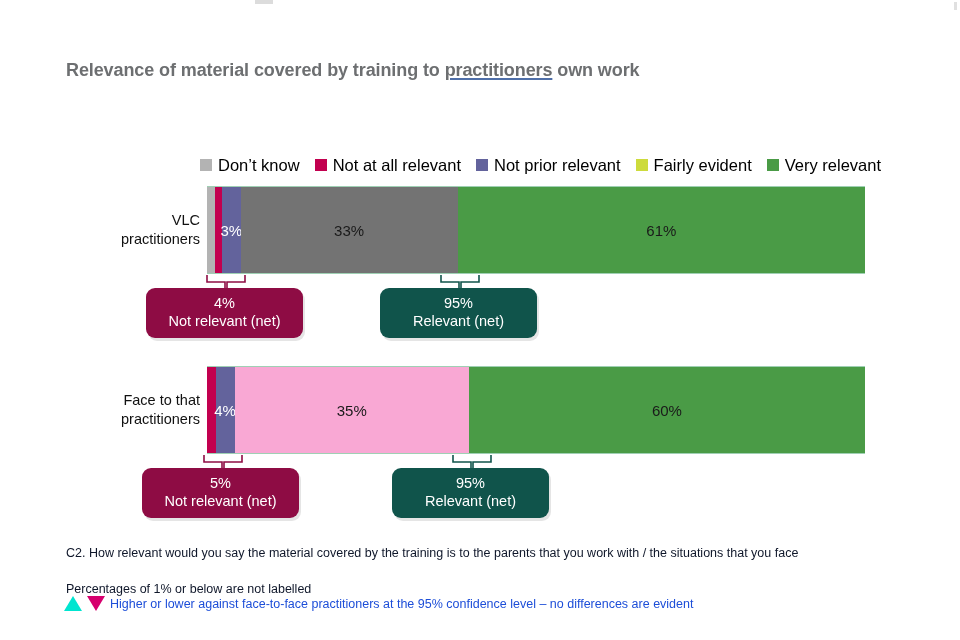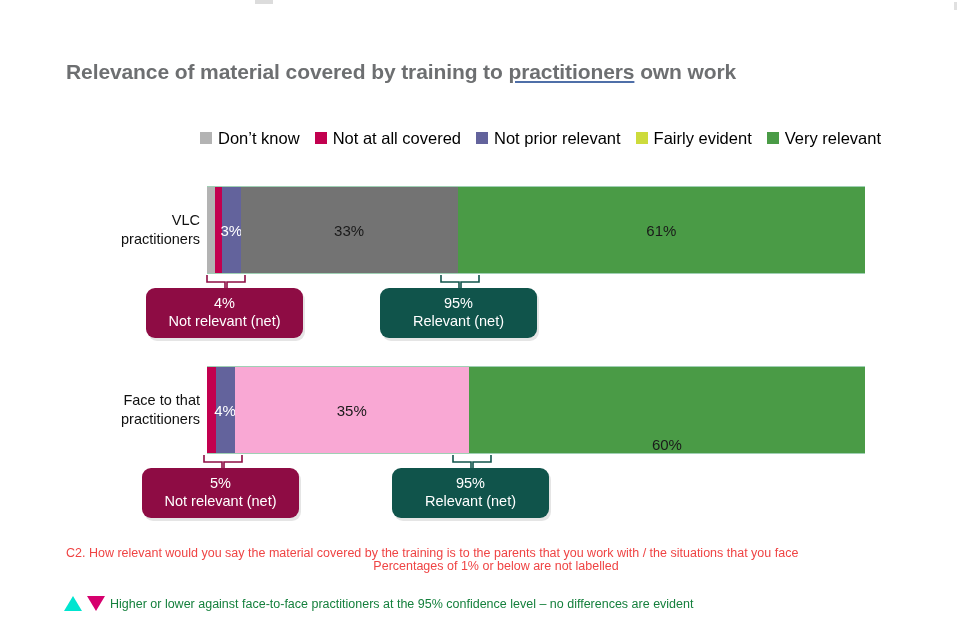--- a/index.html
+++ b/index.html
@@ -13,38 +13,38 @@
   .page {
     position: relative;
     width: 960px; height: 640px;
     background: #ffffff;
   }
 
   
   .title {
     position: absolute;
     left: 66px; top: 60px;
-    font-size: 21px;
+    font-size: 18px;
     font-weight: bold;
     color: #6d6f71;
     letter-spacing: -0.1px;
     white-space: nowrap;
   }
   .title .ul {
     color: #6d6f71;
     text-decoration: underline;
     text-decoration-color: #4f6fa8;
     text-underline-offset: 2px;
     text-decoration-thickness: 2px;
   }
 
   
   .legend {
     position: absolute;
-    left: 200px; top: 130px;
+    left: 200px; top: 157px;
     display: flex;
     align-items: flex-start;
     gap: 15px;
   }
   .legend-item {
     display: flex;
     align-items: center;
     gap: 6px;
     white-space: nowrap;
   }
@@ -106,32 +106,32 @@
   .net-box .cap { display: block; }
 
   .bracket { position: absolute; }
   .bracket svg { display: block; }
 
   
   .footnote {
     position: absolute;
     left: 66px;
     font-size: 12.5px;
-    color: #ef4444;
+    color: #0f172a;
     line-height: 1.32;
     width: 860px;
   }
   .sig-row {
     position: absolute;
     left: 64px;
     display: flex;
     align-items: center;
     gap: 5px;
     font-size: 12.5px;
-    color: #15803d;
+    color: #1d4ed8;
   }
   .tri-up {
     width: 0; height: 0;
     border-left: 9px solid transparent;
     border-right: 9px solid transparent;
     border-bottom: 15px solid #00e5d0;
   }
   .tri-down {
     width: 0; height: 0;
     border-left: 9px solid transparent;
@@ -165,21 +165,21 @@
     <span>Relevance of material covered by training to </span><span class="ul">practitioners</span><span> own work</span>
   </div>
 
   <div class="legend">
     <div class="legend-item">
       <span class="legend-swatch" style="background:#b3b3b3"></span>
       <span class="legend-label">Don’t know</span>
     </div>
     <div class="legend-item">
       <span class="legend-swatch" style="background:#c2004f"></span>
-      <span class="legend-label">Not at all covered</span>
+      <span class="legend-label">Not at all relevant</span>
     </div>
     <div class="legend-item">
       <span class="legend-swatch" style="background:#63639c"></span>
       <span class="legend-label">Not prior relevant</span>
     </div>
     <div class="legend-item">
       <span class="legend-swatch" style="background:#cddb3c"></span>
       <span class="legend-label">Fairly evident</span>
     </div>
     <div class="legend-item">
@@ -241,21 +241,21 @@
     <div class="bar" style="left:207px; top:366px; width:658px;">
       <div class="seg" style="width:1.3%; background:#c2004f;">
         <span class="seg-val light"></span>
       </div>
       <div class="seg" style="width:2.9%; background:#63639c;">
         <span class="seg-val light">4%</span>
       </div>
       <div class="seg" style="width:35.6%; background:#f9a8d4;">
         <span class="seg-val dark">35%</span>
       </div>
-      <div class="seg" style="width:60.2%; background:#4a9b46;align-items:flex-end;">
+      <div class="seg" style="width:60.2%; background:#4a9b46;">
         <span class="seg-val dark">60%</span>
       </div>
     </div>
 
     <div class="bracket" style="left:203px; top:454px;">
       <svg width="40" height="18" viewBox="0 0 40 18">
         <path d="M1 1 L1 8 L19 8 L19 16 L21 16 L21 8 L39 8 L39 1" fill="none" stroke="#8e0c44" stroke-width="1.6"></path>
       </svg>
     </div>
     <div class="bracket" style="left:452px; top:454px;">
@@ -268,21 +268,21 @@
       <span class="pct">5%</span>
       <span class="cap">Not relevant (net)</span>
     </div>
     <div class="net-box" style="left:392px; top:468px; width:157px; background:#10544b;">
       <span class="pct">95%</span>
       <span class="cap">Relevant (net)</span>
     </div>
   </div>
 
   <div class="footnote" style="top:545px;">C2. How relevant would you say the material covered by the training is to the parents that you work with / the situations that you face</div>
-  <div class="footnote" style="top:558px;text-align:center;">Percentages of 1% or below are not labelled</div>
+  <div class="footnote" style="top:581px;">Percentages of 1% or below are not labelled</div>
 
   <div class="sig-row" style="top:596px;">
     <span class="tri-up"></span>
     <span class="tri-down"></span>
     <span>Higher or lower against face-to-face practitioners at the 95% confidence level – no differences are evident</span>
   </div>
 
 </div>
 
 </body></html>

